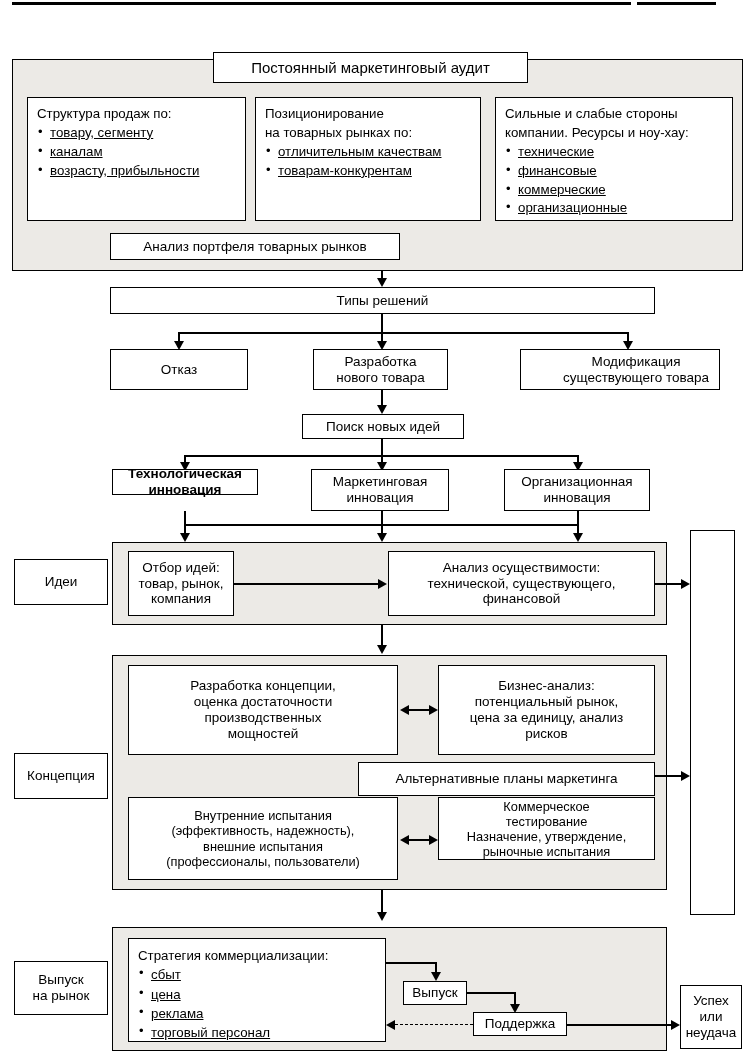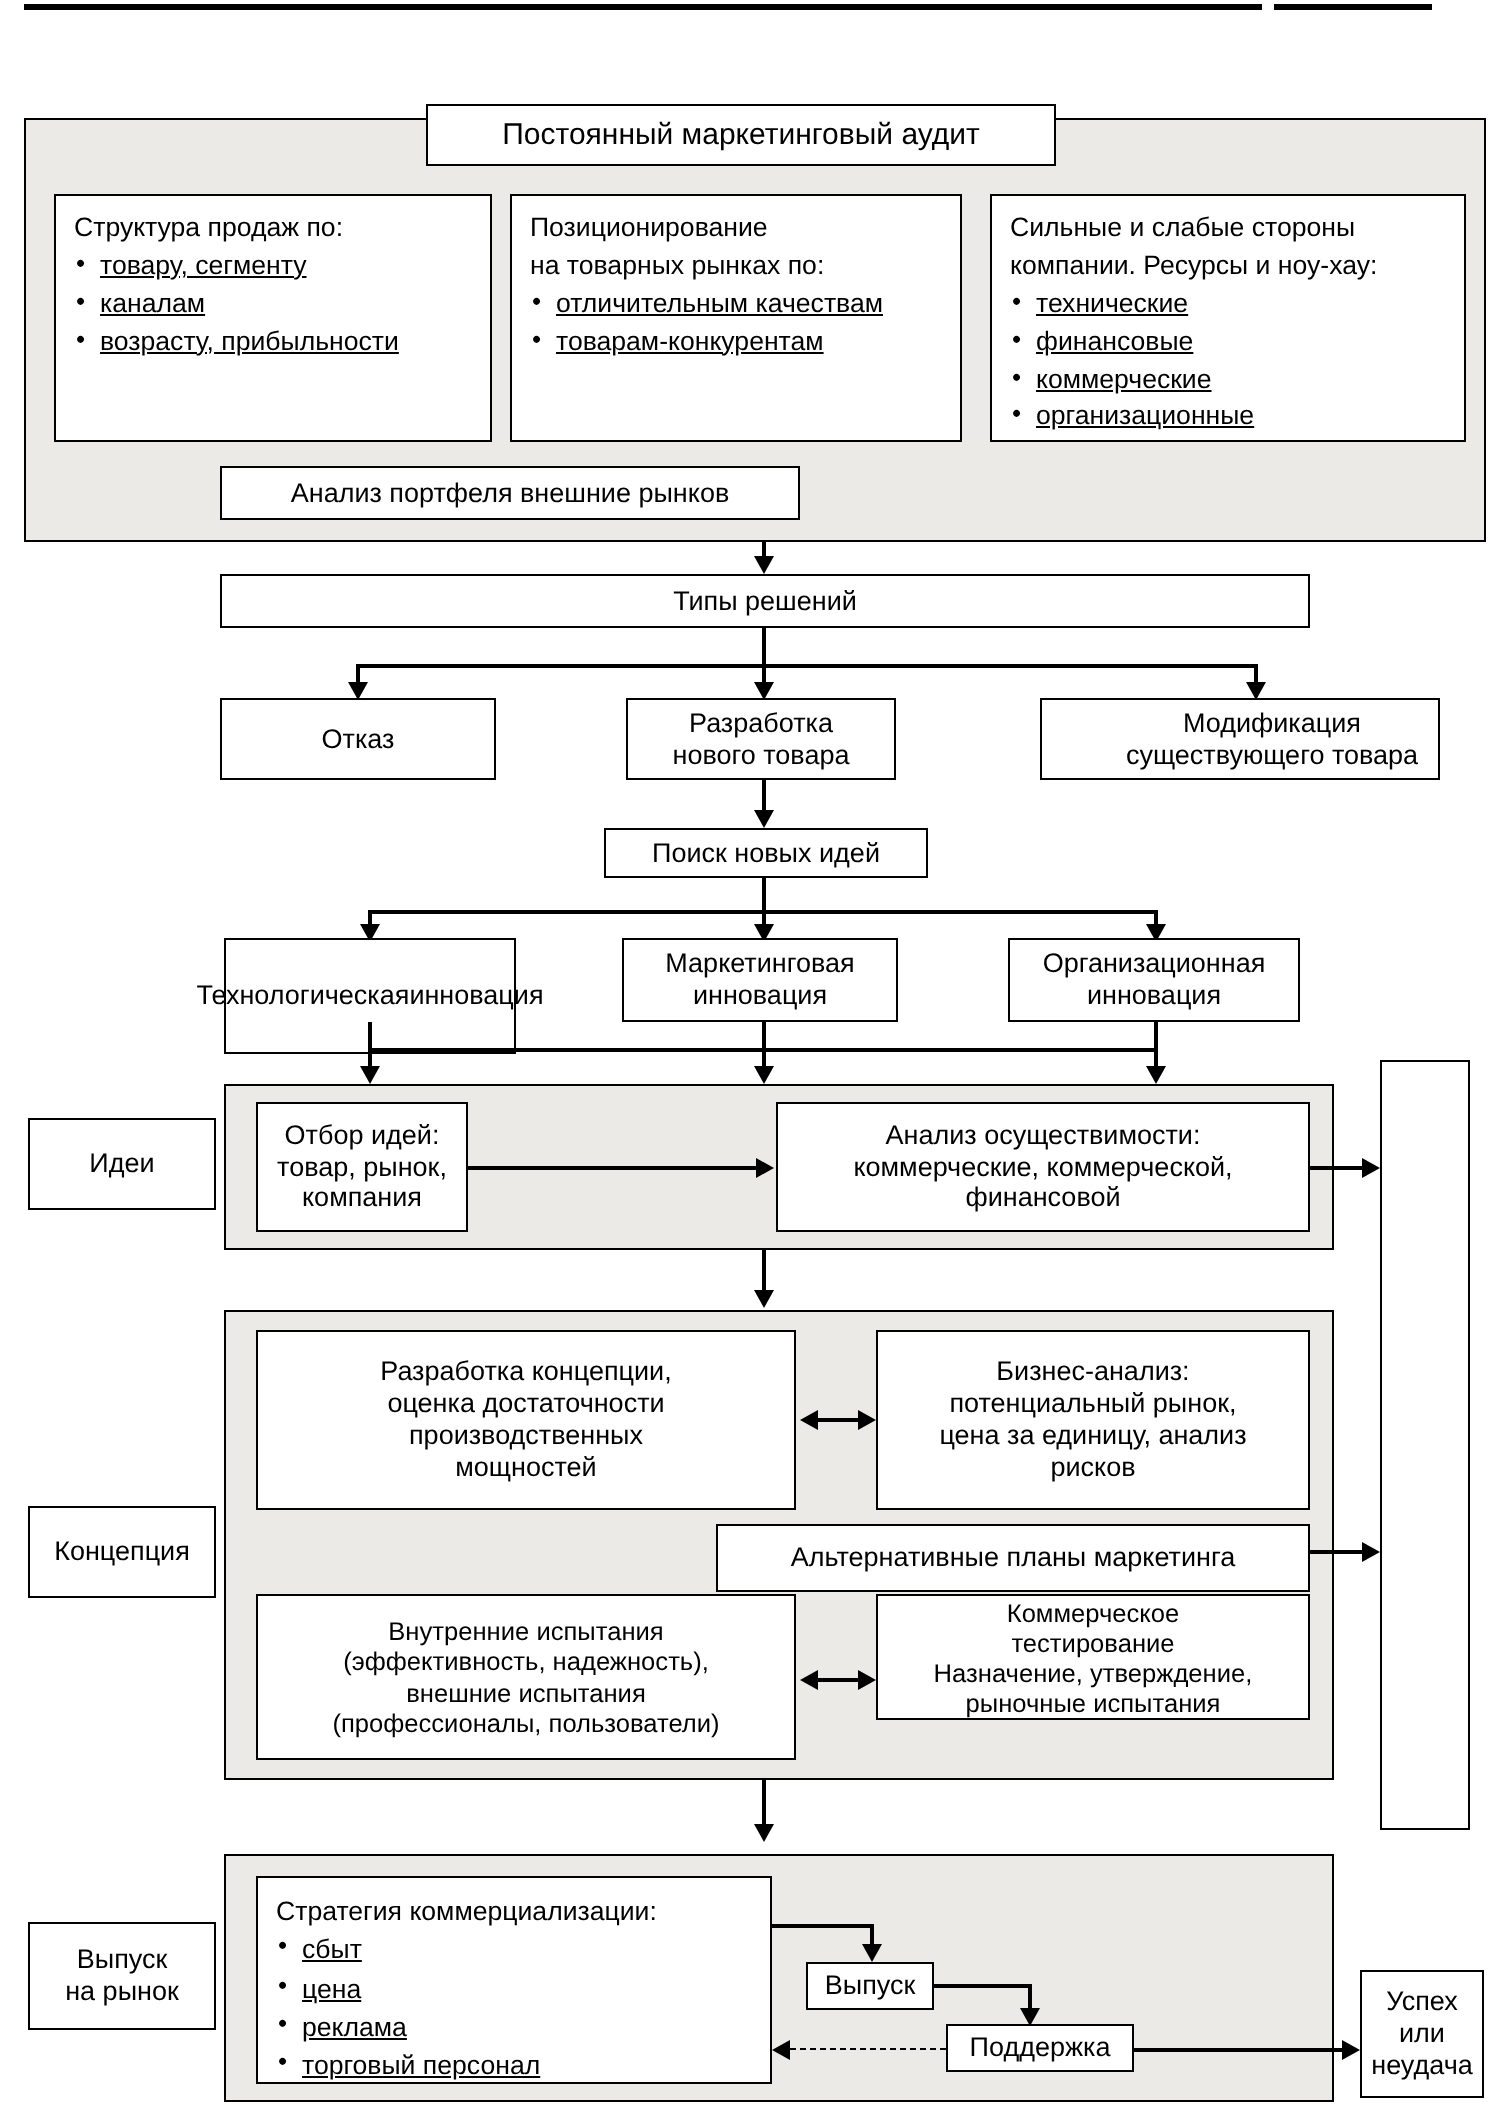--- a/index.html
+++ b/index.html
@@ -74,21 +74,21 @@
     <div class="hd">компании. Ресурсы и ноу-хау:</div>
     <ul>
       <li>технические</li>
       <li>финансовые</li>
       <li>коммерческие</li>
       <li>организационные</li>
     </ul>
   </div>
 
   <div class="bx lbl" style="left:110px;top:233px;width:290px;height:27px;">
-    <span>Анализ портфеля внешние рынков</span>
+    <span>Анализ портфеля товарных рынков</span>
   </div>
 
   <div class="v" style="left:381px;top:271px;height:9px;"></div>
   <div class="arrow-d" style="left:377px;top:278px;"></div>
 
   <div class="bx lbl" style="left:110px;top:287px;width:545px;height:27px;">
     <span>Типы решений</span>
   </div>
 
   <div class="v" style="left:381px;top:314px;height:19px;"></div>
@@ -123,21 +123,21 @@
 
   <div class="v" style="left:381px;top:439px;height:17px;"></div>
   <div class="h" style="left:184px;top:455px;width:394px;"></div>
   <div class="v" style="left:184px;top:455px;height:9px;"></div>
   <div class="arrow-d" style="left:180px;top:462px;"></div>
   <div class="v" style="left:381px;top:455px;height:9px;"></div>
   <div class="arrow-d" style="left:377px;top:462px;"></div>
   <div class="v" style="left:577px;top:455px;height:9px;"></div>
   <div class="arrow-d" style="left:573px;top:462px;"></div>
 
-  <div class="bx lbl" style="left:112px;top:469px;width:146px;height:58px;flex-direction:row;">
+  <div class="bx lbl" style="left:112px;top:469px;width:146px;height:26px;flex-direction:column;font-weight:bold;">
     <span>Технологическая</span>
     <span>инновация</span>
   </div>
   <div class="bx lbl" style="left:311px;top:469px;width:138px;height:42px;flex-direction:column;">
     <span>Маркетинговая</span>
     <span>инновация</span>
   </div>
   <div class="bx lbl" style="left:504px;top:469px;width:146px;height:42px;flex-direction:column;">
     <span>Организационная</span>
     <span>инновация</span>
@@ -166,21 +166,21 @@
     <span>Отбор идей:</span>
     <span>товар, рынок,</span>
     <span>компания</span>
   </div>
 
   <div class="h" style="left:234px;top:583px;width:144px;"></div>
   <div class="arrow-r" style="left:378px;top:579px;"></div>
 
   <div class="bx lbl" style="left:388px;top:551px;width:267px;height:65px;flex-direction:column;">
     <span>Анализ осуществимости:</span>
-    <span>коммерческие, коммерческой,</span>
+    <span>технической, существующего,</span>
     <span>финансовой</span>
   </div>
 
   <div class="h" style="left:655px;top:583px;width:30px;"></div>
   <div class="arrow-r" style="left:681px;top:579px;"></div>
 
   <div class="v" style="left:381px;top:625px;height:22px;"></div>
   <div class="arrow-d" style="left:377px;top:645px;"></div>
 
   <div class="bx lbl" style="left:14px;top:753px;width:94px;height:46px;">

